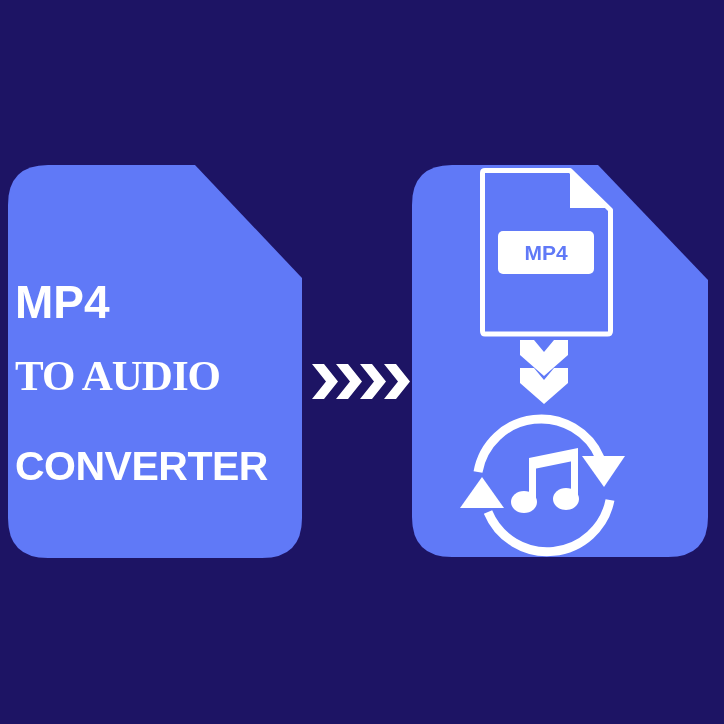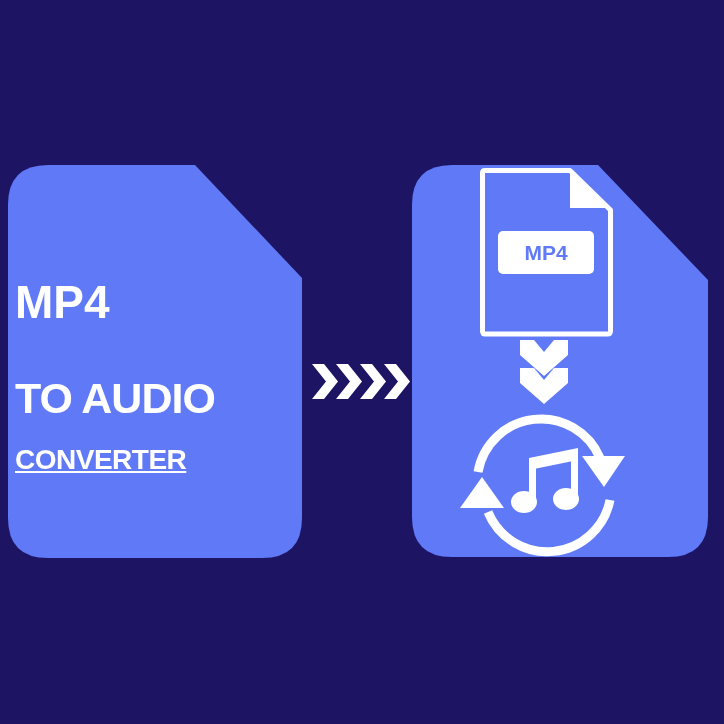--- a/index.html
+++ b/index.html
@@ -2,22 +2,22 @@
 <html><head>
 <meta charset="utf-8">
 <style>
   html, body { margin:0; padding:0; }
   body { width:724px; height:724px; background:#1d1464; position:relative; overflow:hidden;
          font-family:"Liberation Sans", sans-serif; }
   svg { position:absolute; left:0; top:0; }
   .txt { position:absolute; color:#ffffff; font-weight:bold; font-family:"Liberation Sans", sans-serif;
          white-space:nowrap; line-height:1; }
   #t1 { left:15px; top:279px; font-size:46px; letter-spacing:0px; }
-  #t2 { left:15px; top:377px; font-size:43px; letter-spacing:-1px; }
-  #t3 { left:15px; top:446px; font-size:28px; letter-spacing:-0.5px;text-decoration:underline; }
+  #t2 { left:15px; top:354px; font-size:43px; letter-spacing:-1px;font-family:Liberation Serif, serif; }
+  #t3 { left:15px; top:446px; font-size:41px; letter-spacing:-0.5px; }
   #lbl { position:absolute; left:498px; top:231px; width:96px; height:43px; background:#fff; border-radius:5px;
          color:#6079f7; font-weight:bold; font-size:21px; text-align:center; line-height:43px;
          font-family:"Liberation Sans", sans-serif; }
 </style>
 </head>
 <body>
 
 <svg width="724" height="724" viewBox="0 0 724 724">
 
   <path d="M48 165 L195 165 L302 278 L302 518 Q302 558 262 558 L48 558 Q8 558 8 518 L8 205 Q8 165 48 165 Z" fill="#6079f7"></path>

